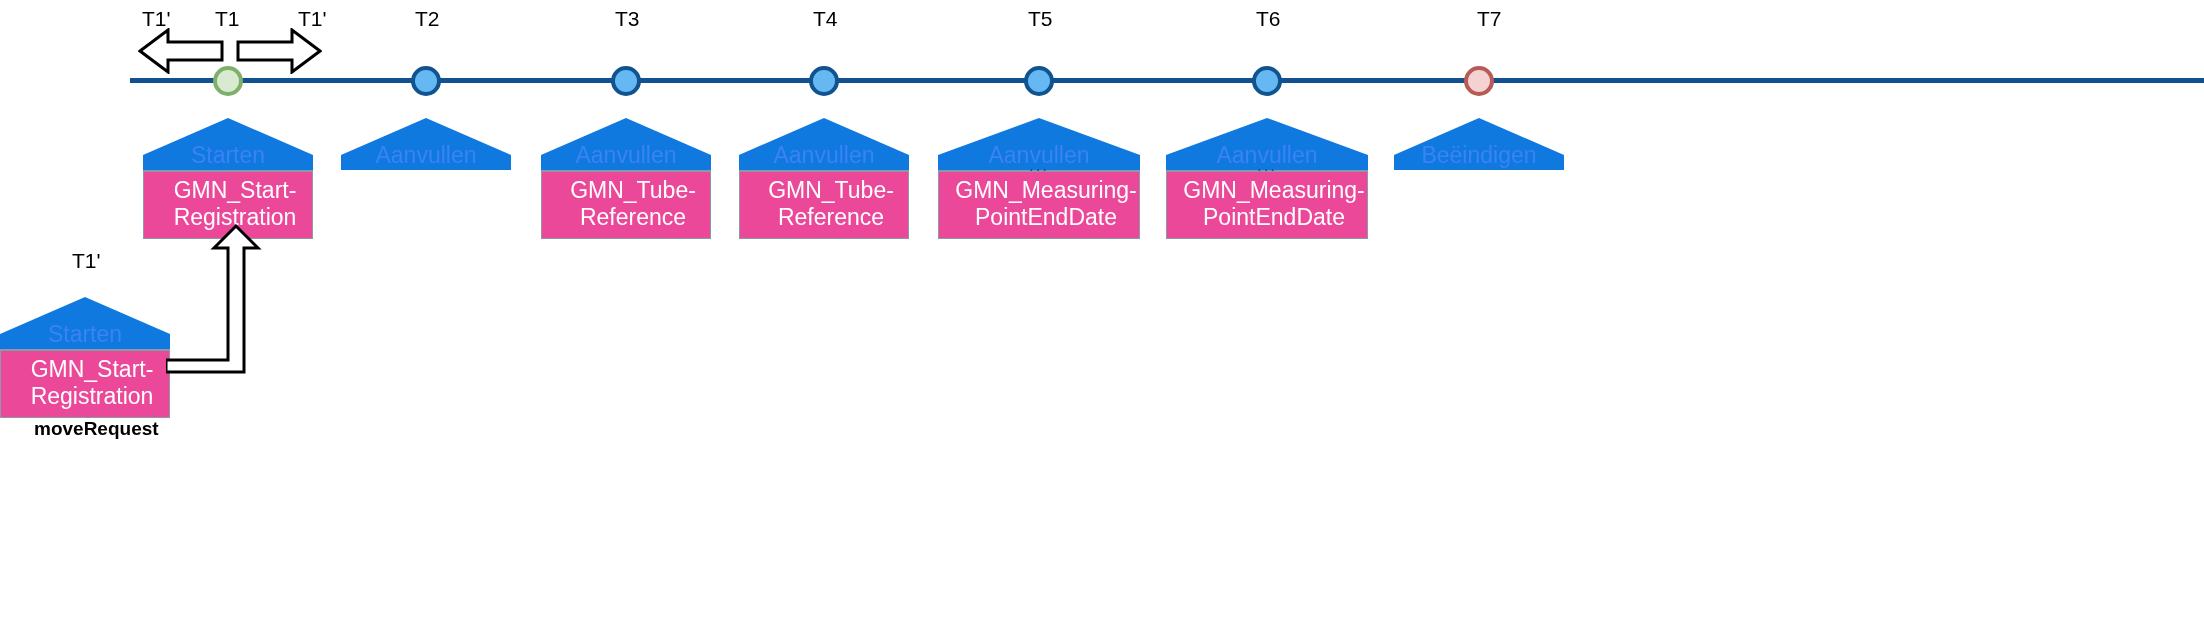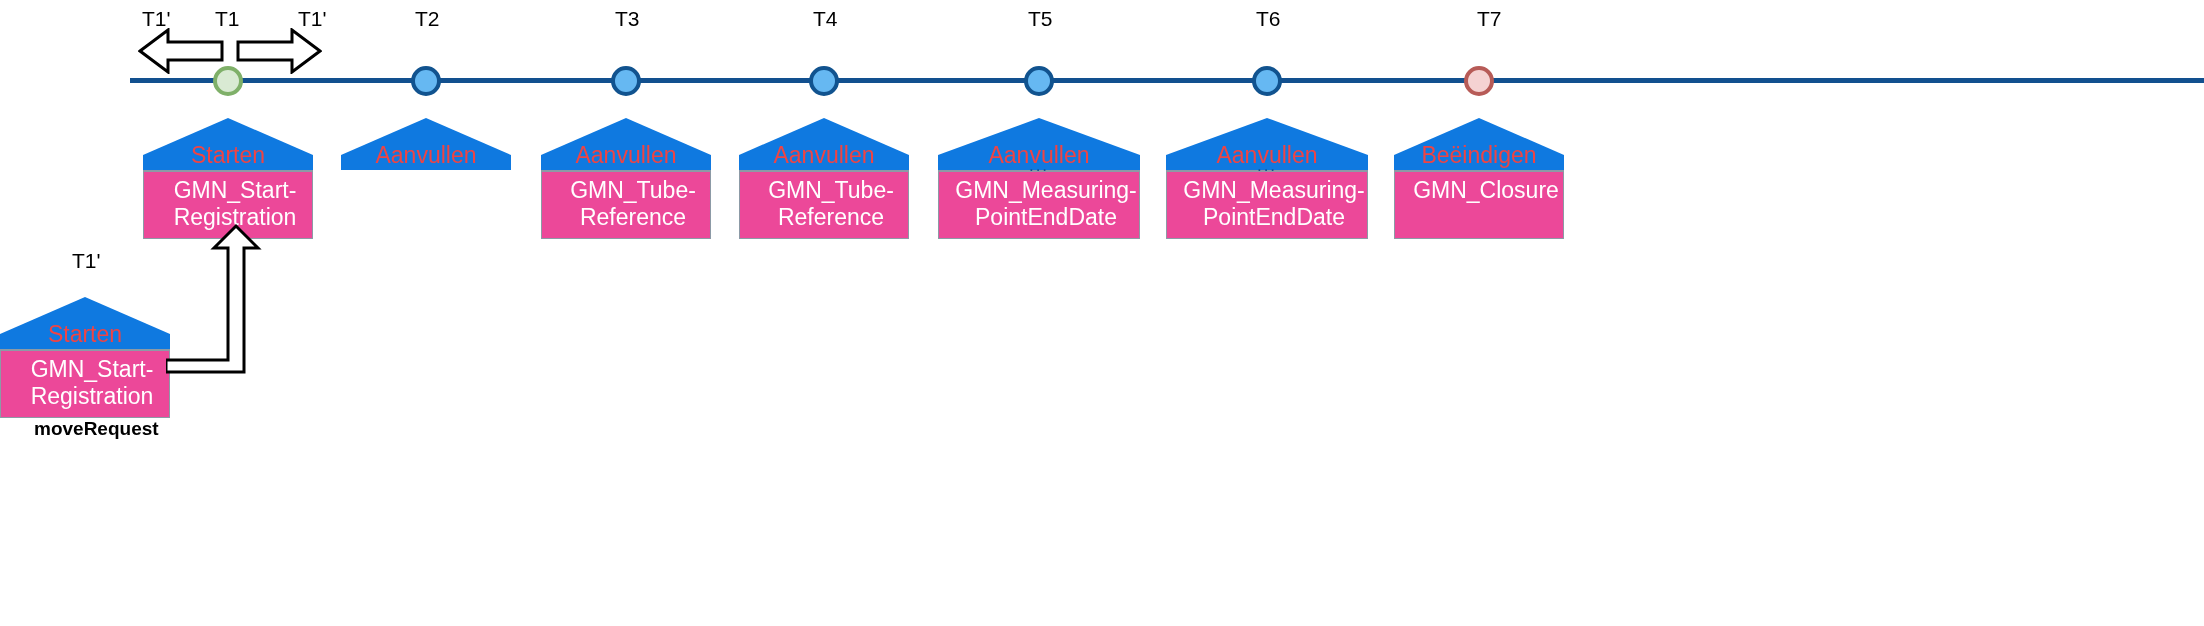--- a/index.html
+++ b/index.html
@@ -36,21 +36,21 @@
   
   .card{position:absolute;}
   .card-head{
     position:relative;width:100%;height:52px;
   }
   .card-head .peak{
     position:absolute;left:0;top:0;width:100%;height:52px;
   }
   .card-head .htext{
     position:absolute;left:0;right:0;bottom:2px;
-    text-align:center;color:#ef4444;font-size:23px;line-height:1.1;
+    text-align:center;color:#3b82f6;font-size:23px;line-height:1.1;
     z-index:2;white-space:nowrap;
   }
   .card-head .ellipsis{
     position:absolute;left:0;right:0;bottom:-4px;text-align:center;
     color:#11538F;font-size:17px;letter-spacing:2px;z-index:3;
     line-height:1;
   }
   .card-body{
     position:relative;width:100%;background:#ec4899;
     border:1px solid #8C9AA6;border-top:2px solid #8C9AA6;
@@ -178,23 +178,20 @@
     </div>
   </div>
 
   <div class="card" style="left:1394px;top:118px;width:170px;">
     <div class="card-head">
       <svg class="peak" viewBox="0 0 170 52" preserveAspectRatio="none">
         <polygon points="85,0 170,37 170,52 0,52 0,37" fill="#0F79E0"></polygon>
       </svg>
       <div class="htext">Beëindigen</div>
     </div>
-    <div class="card-body" style="padding-top:5px;padding-bottom:34px;">
-      <div>GMN_Closure</div>
-    </div>
   </div>
 
   <div class="tlabel" style="left:72px;top:250px;">T1'</div>
 
   <div class="card" style="left:0px;top:297px;width:170px;">
     <div class="card-head">
       <svg class="peak" viewBox="0 0 170 52" preserveAspectRatio="none">
         <polygon points="85,0 170,37 170,52 0,52 0,37" fill="#0F79E0"></polygon>
       </svg>
       <div class="htext">Starten</div>

